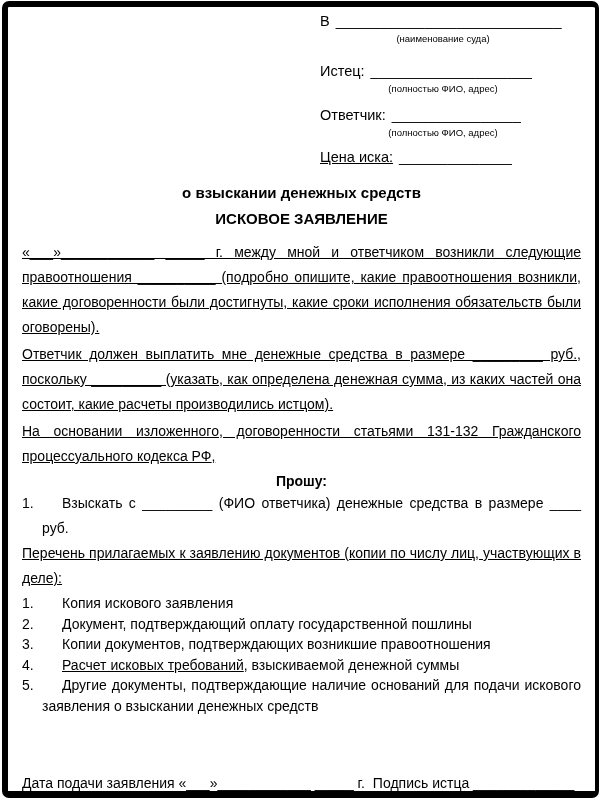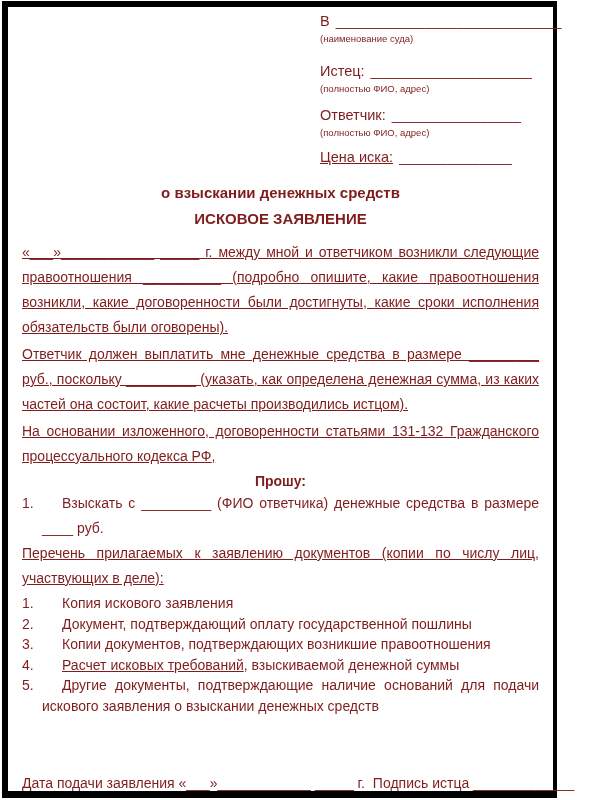--- a/index.html
+++ b/index.html
@@ -1,34 +1,35 @@
 <!DOCTYPE html>
 <html lang="ru"><head>
 <meta charset="utf-8">
 <style>
   html,body{margin:0;padding:0;background:#ffffff;}
   body{width:600px;height:800px;overflow:hidden;}
   .page{
     box-sizing:border-box;
-    width:555px;height:797px;
+    width:597px;height:797px;
     margin:1px 1px 0 2px;
     border-style:solid;border-color:#000;
     border-width:6px 4px 7px 6px;
     position:relative;
     background:#fff;
     font-family:"Liberation Sans","DejaVu Sans",sans-serif;
-    color:#7f1d1d;
+    color:#000000;
+    border-radius:7px;
   }
   .content{padding:4px 14px 0 14px;}
   
   .header{margin-left:298px;width:246px;}
   .hrow{font-size:14.5px;line-height:21px;white-space:nowrap;overflow:hidden;}
   .hlabel{margin-right:6px;font-weight:normal;}
   .hline{letter-spacing:0;}
-  .caption{font-size:9.5px;line-height:13px;}
+  .caption{font-size:9.5px;line-height:13px;text-align:center;}
   .cap1{margin-bottom:16px;}
   .cap2{margin-bottom:10px;}
   .cap3{margin-bottom:8px;}
   .u{text-decoration:underline;}
   
   .title{margin-top:12px;text-align:center;font-weight:bold;font-size:15px;line-height:26px;}
   
   .para{margin:0 0 2px 0;font-size:14px;line-height:25px;text-align:justify;text-decoration:underline;}
   .para.first{margin-top:8px;}
   .para.legal{margin-top:2px;}

